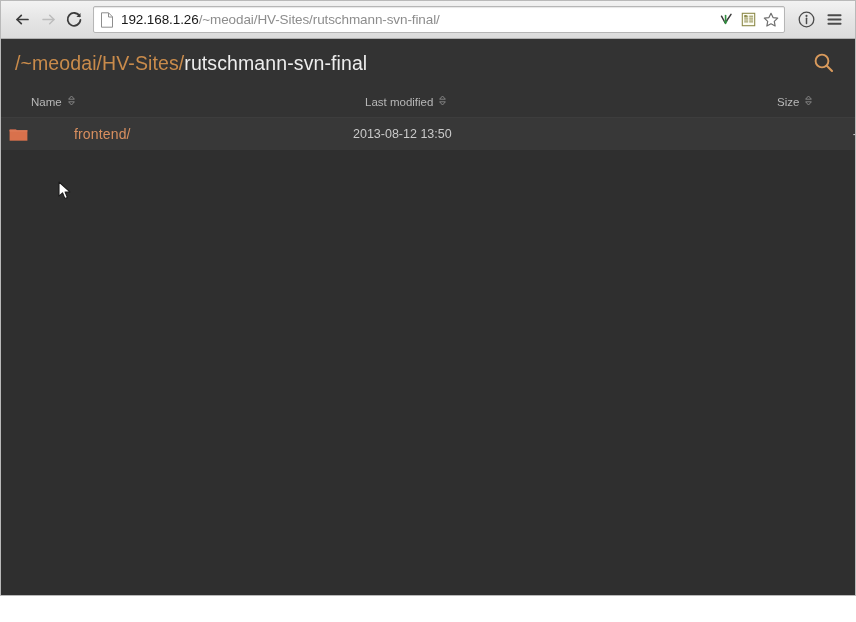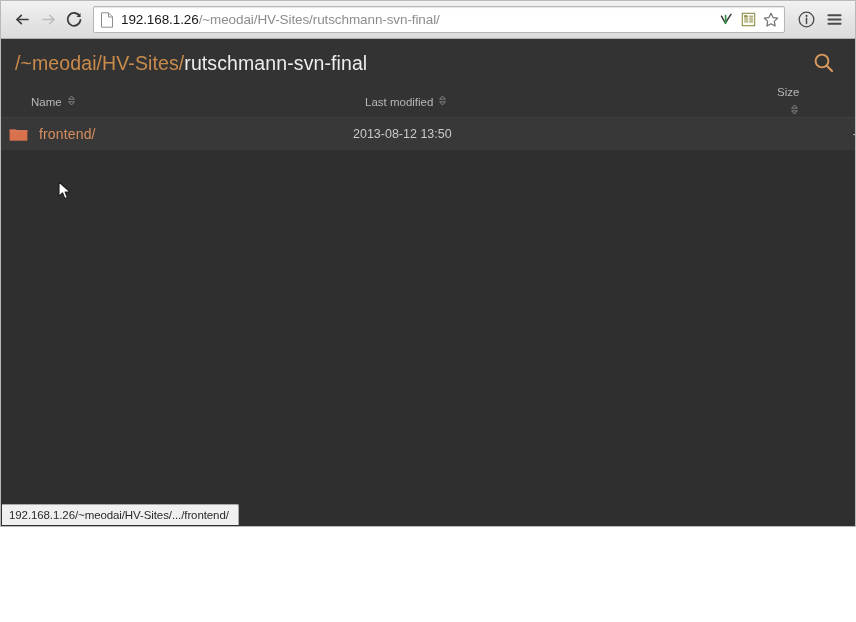--- a/index.html
+++ b/index.html
@@ -12,21 +12,21 @@
     height: 622px;
     overflow: hidden;
     font-family: "Liberation Sans", sans-serif;
     -webkit-font-smoothing: antialiased;
   }
 
   
   #window {
     position: relative;
     width: 856px;
-    height: 527px;
+    height: 596px;
     box-sizing: border-box;
     border: 1px solid #b9b9b9;
     background: #84cc16;
     overflow: hidden;
   }
 
   
   #browser-toolbar {
     position: relative;
     height: 38px;
@@ -165,35 +165,36 @@
   }
   .th-inner {
     display: inline-flex;
     align-items: flex-end;
     gap: 5px;
     line-height: 1;
   }
   th.h-name .th-inner  { margin-left: 30px; }
   th.h-date .th-inner  { margin-left: 12px; }
   th.h-size { text-align: right; }
-  th.h-size .th-inner  { margin-right: 24px; flex-direction: column; }
+  th.h-size .th-inner  { margin-right: 24px; }
   .sort-icon { display: block; opacity: 0.75; }
 
   #listing tbody td {
     height: 32px;
     padding: 0;
     vertical-align: middle;
     font-size: 12.5px;
     color: #c9c9c9;
     background: #383838;
   }
   .cell-name {
     display: flex;
     align-items: center;
     padding-left: 8px;
+    gap: 35px;
   }
   .folder-icon {
     flex: 0 0 auto;
     width: 19px;
     height: 15px;
     margin-right: 11px;
   }
   .name-link {
     font-size: 14px;
     color: #d98f5f;
@@ -401,15 +402,14 @@
     </table>
 
 
     <div id="mouse-cursor">
       <svg width="14" height="20" viewBox="0 0 14 20" aria-hidden="true">
         <path d="M1 1 L1 15.2 L4.6 11.9 L6.9 17.6 L9.4 16.5 L7.1 11.1 L11.9 10.9 Z" fill="#ffffff" stroke="#1c1c1c" stroke-width="1.1" stroke-linejoin="round"></path>
       </svg>
     </div>
   </div>
 
-  <div id="status-bubble">192.168.1.26/~meodai/HV-Sites/.../frontend/</div>
 
 </div>
 
 </body></html>

